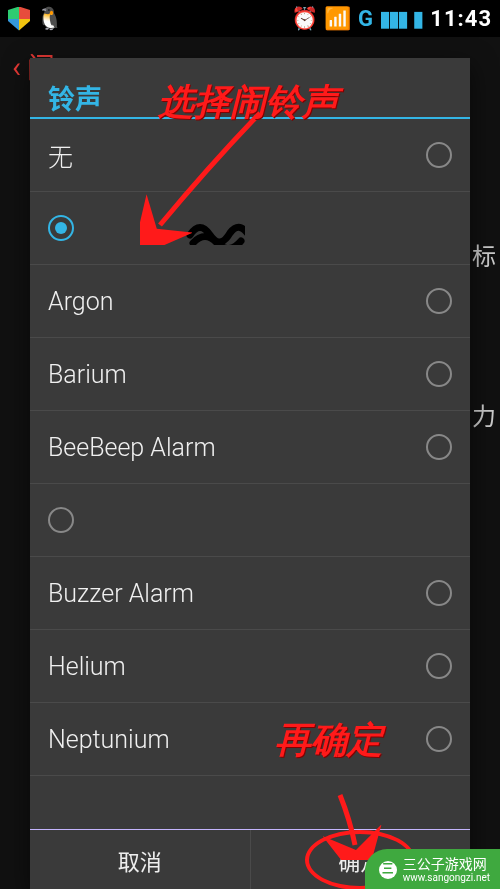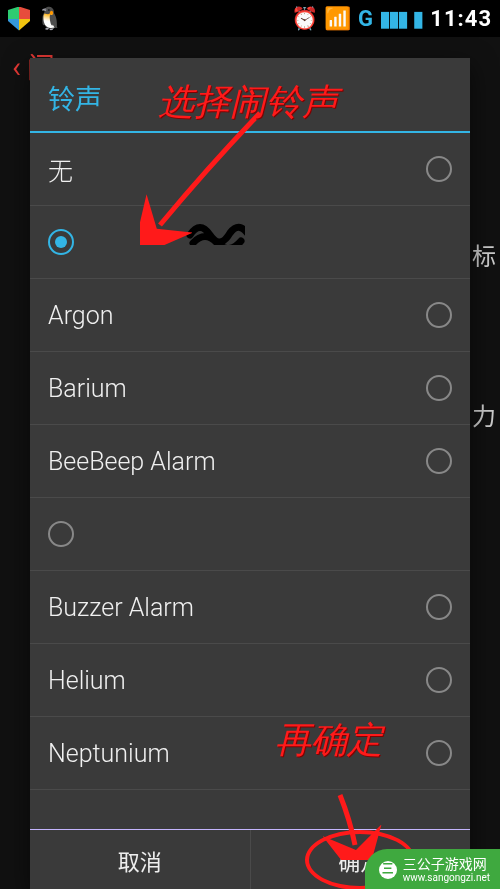--- a/index.html
+++ b/index.html
@@ -8,33 +8,33 @@
 .status-bar{position:absolute;top:0;left:0;right:0;height:37px;background:#000;display:flex;align-items:center;padding:0 8px;color:#fff;font-size:22px;z-index:1}
 .status-left{display:flex;align-items:center;gap:6px}
 .status-right{margin-left:auto;display:flex;align-items:center;gap:6px}
 .shield-icon{width:22px;height:24px;background:conic-gradient(#e74c3c 0 25%,#f1c40f 25% 50%,#3498db 50% 75%,#2ecc71 75% 100%);clip-path:polygon(50% 0,100% 15%,100% 60%,50% 100%,0 60%,0 15%)}
 .penguin-icon{color:#9ab}
 .clock-text{font-weight:700;letter-spacing:1px}
 .underlay{position:absolute;top:37px;left:0;right:0;bottom:0;background:#111}
 .underlay-topbar{height:58px;display:flex;align-items:center;padding:0 12px;color:#e53935;font-size:28px}
 .back-chev{color:#e53935;font-size:30px;margin-right:6px}
 .dialog{position:absolute;top:58px;left:30px;right:30px;bottom:0;background:#3a3a3a;display:flex;flex-direction:column;box-shadow:0 8px 24px rgba(0,0,0,.6)}
-.dialog-title{color:#33b5e5;font-size:27px;font-weight:400;padding:20px 18px 14px}
+.dialog-title{color:#33b5e5;font-size:27px;font-weight:700;padding:20px 18px 0}
 .dialog-divider{height:2px;background:#33b5e5;margin:0}
 .ringtone-list{flex:1;overflow:hidden}
 .ringtone-item{display:flex;align-items:center;justify-content:space-between;height:73px;padding:0 18px;border-bottom:1px solid #4a4a4a;cursor:pointer}
 .ringtone-label{color:#f0f0f0;font-size:25px;font-weight:300}
 .radio{width:26px;height:26px;border:2px solid #888;border-radius:50%;display:flex;align-items:center;justify-content:center;flex-shrink:0}
 .radio.selected{border-color:#33b5e5}
 .radio.selected::after{content:"";width:12px;height:12px;background:#33b5e5;border-radius:50%}
 .scribble{position:absolute;width:60px;height:30px;pointer-events:none}
 .dialog-buttons{display:flex;height:60px;border-top:1px solid #c4b5fd}
 .dlg-btn{flex:1;display:flex;align-items:center;justify-content:center;color:#eee;font-size:22px;cursor:pointer}
 .dlg-btn+.dlg-btn{border-left:1px solid #4a4a4a}
-.annotation{position:absolute;color:#ff1a1a;font-family:"KaiTi","STKaiti",serif;font-size:36px;font-weight:normal;font-style:italic;text-shadow:1px 1px 0 #800000;pointer-events:none;white-space:nowrap;z-index:10}
+.annotation{position:absolute;color:#ff1a1a;font-family:"KaiTi","STKaiti",serif;font-size:36px;font-weight:bold;font-style:italic;text-shadow:1px 1px 0 #800000;pointer-events:none;white-space:nowrap;z-index:10}
 .arrow-svg{position:absolute;pointer-events:none;z-index:9}
 .confirm-circle{position:absolute;border:4px solid #ff1a1a;border-radius:50%;pointer-events:none;z-index:9}
 .watermark{position:absolute;right:0;bottom:0;background:#3fa93f;color:#fff;font-size:14px;padding:8px 10px 6px 14px;border-top-left-radius:22px;z-index:20;display:flex;align-items:center;gap:6px;line-height:1.1}
 .wm-dot{width:18px;height:18px;background:#fff;border-radius:50%;display:flex;align-items:center;justify-content:center;color:#3fa93f;font-size:12px;font-weight:bold}
 .edge-text{position:absolute;right:4px;color:#ccc;font-size:24px}
 </style>
 </head>
 <body>
 
 <div class="screen">

